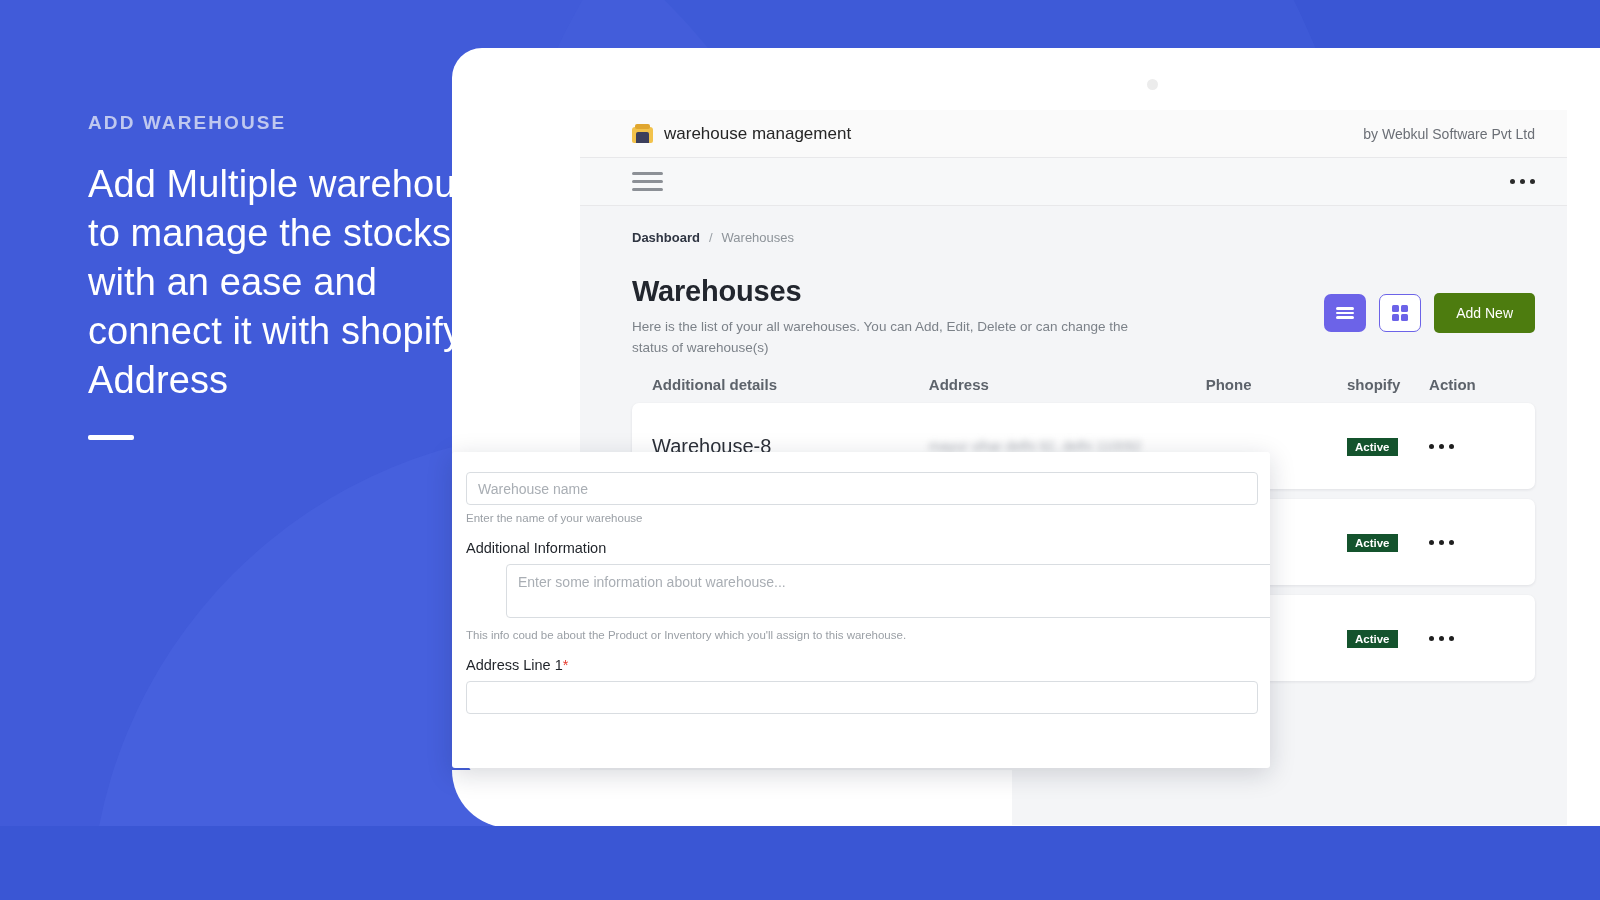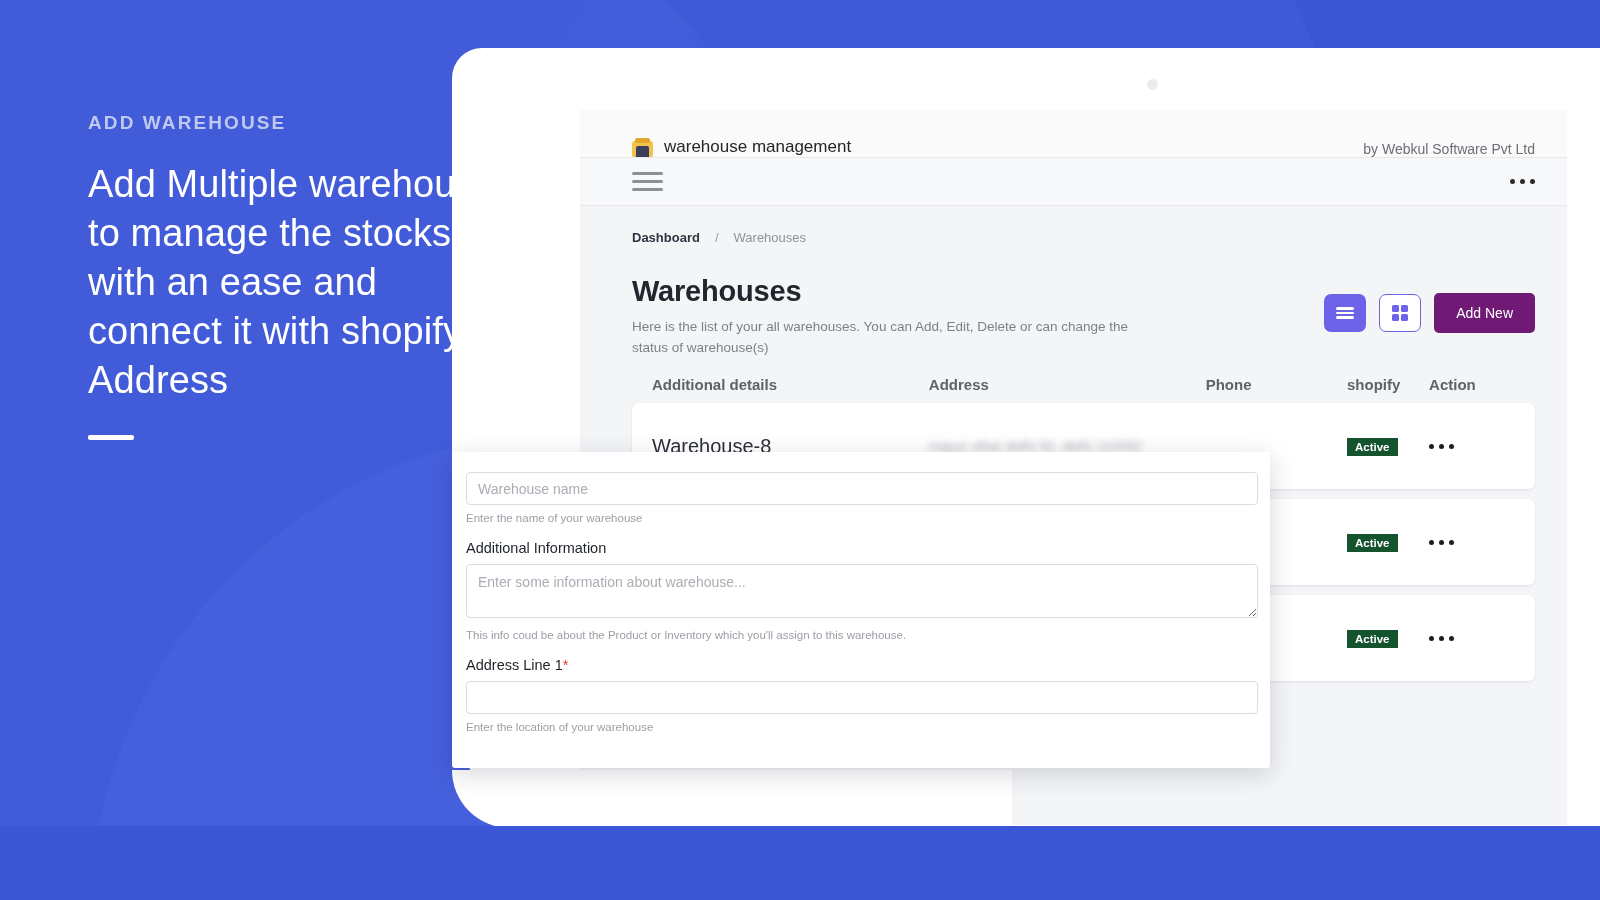--- a/index.html
+++ b/index.html
@@ -66,21 +66,21 @@
 
   
   .app {
     position: absolute; left: 580px; top: 110px;
     width: 987px; height: 715px;
     background: #f4f5f7; z-index: 5; overflow: hidden;
   }
   .app-topbar {
     height: 48px; background: #fafafa;
     border-bottom: 1px solid #e8e8ea;
-    display: flex; align-items: flex-end;
+    display: flex; align-items: center;
     padding: 0 32px 0 52px; justify-content: space-between;
   }
   .brand { display: flex; align-items: center; gap: 11px; }
   .brand-emoji {
     width: 21px; height: 19px; position: relative; display: inline-block;
   }
   .brand-emoji::before {
     content: ""; position: absolute; left: 0; top: 3px;
     width: 21px; height: 16px; background: #f2c24b;
     border-radius: 3px 3px 2px 2px;
@@ -102,41 +102,41 @@
     border-bottom: 1px solid #e8e8ea;
     display: flex; align-items: center; justify-content: space-between;
     padding: 0 32px 0 52px;
   }
   .hamburger { width: 31px; display: flex; flex-direction: column; gap: 5px; cursor: pointer; }
   .hamburger span { display: block; height: 3px; background: #8c9096; border-radius: 2px; }
   .kebab { display: flex; gap: 5px; align-items: center; cursor: pointer; }
   .kebab i { width: 5px; height: 5px; border-radius: 50%; background: #2b2b2b; display: block; }
 
   .app-body { padding: 24px 32px 0 52px; }
-  .breadcrumb { font-size: 13px; display: flex; gap: 15px; align-items: flex-end; }
+  .breadcrumb { font-size: 13px; display: flex; gap: 9px; align-items: flex-end; }
   .crumb-active { color: #2f3542; font-weight: 700; cursor: pointer; }
   .crumb-sep { color: #9aa0a6; }
   .crumb-current { color: #8d9399; }
 
   .page-head { display: flex; justify-content: space-between; align-items: flex-start; margin-top: 30px; }
   .page-title { font-size: 29px; font-weight: 700; color: #22262e; letter-spacing: -.2px; }
   .page-sub { font-size: 13.5px; color: #7c8289; line-height: 21px; margin-top: 8px; max-width: 520px; }
 
   .head-actions { display: flex; gap: 13px; align-items: center; padding-top: 18px; }
   .vbtn {
     width: 42px; height: 38px; border-radius: 7px;
     display: flex; align-items: center; justify-content: center; cursor: pointer;
   }
   .vbtn-list { background: #6c63e8; }
   .vbtn-list span { display: block; width: 18px; height: 2.5px; background: #fff; border-radius: 2px; margin: 2px 0; }
   .vbtn-grid { background: #fff; border: 1.6px solid #6c63e8; }
   .grid-glyph { display: grid; grid-template-columns: 7px 7px; grid-template-rows: 7px 7px; gap: 2.5px; }
   .grid-glyph i { background: #6c63e8; border-radius: 1.5px; display: block; }
   .btn-add {
-    background: #701a75; color: #fff; border: none;
+    background: #4d7c0f; color: #fff; border: none;
     font-size: 14px; font-family: inherit;
     padding: 12px 22px; height: 40px; border-radius: 5px; cursor: pointer;
   }
 
   .table-head {
     display: flex; margin-top: 18px; font-size: 15px;
     font-weight: 700; color: #5d636b; padding: 0 20px;
   }
   .col-name { width: 290px; }
   .col-addr { width: 290px; }
@@ -175,21 +175,21 @@
   .req { color: #e63b2e; }
   .finput {
     width: 100%; height: 33px; border: 1px solid #d9dde1; border-radius: 4px;
     font-size: 14px; font-family: inherit; color: #2b2f36;
     padding: 0 11px; background: #fff; outline: none;
   }
   .finput::placeholder { color: #a9aeb4; }
   .ftextarea {
     width: 100%; height: 54px; border: 1px solid #d9dde1; border-radius: 4px;
     font-size: 14px; font-family: inherit; color: #2b2f36;
-    padding: 9px 11px; background: #fff; outline: none; resize: vertical;
+    padding: 9px 11px; background: #fff; outline: none; resize: vertical; margin-left: 40px;
   }
   .ftextarea::placeholder { color: #a9aeb4; }
   .fhelp { font-size: 11.5px; color: #9ba0a6; margin-top: 7px; margin-bottom: 16px; }
 
   
   .sheet-shadow {
     position: absolute; left: 1010px; top: 786px;
     width: 300px; height: 24px; border-radius: 12px;
     background: #e9eaee; z-index: 2;
   }
@@ -352,21 +352,20 @@
 
     <div class="field">
       <div class="flabel">Additional Information</div>
       <textarea class="ftextarea" placeholder="Enter some information about warehouse..." style=""></textarea>
       <div class="fhelp">This info coud be about the Product or Inventory which you'll assign to this warehouse.</div>
     </div>
 
     <div class="field">
       <div class="flabel"><span>Address Line 1</span><span class="req">*</span></div>
       <input class="finput" type="text" value="" placeholder="" style="">
-      <div class="fhelp">Enter the location of your warehouse</div>
     </div>
 
   </div>
 
   <div class="band-curve"></div>
   <div class="bottom-band"></div>
   <div class="top-right-blue"></div>
 
 </div>
 

